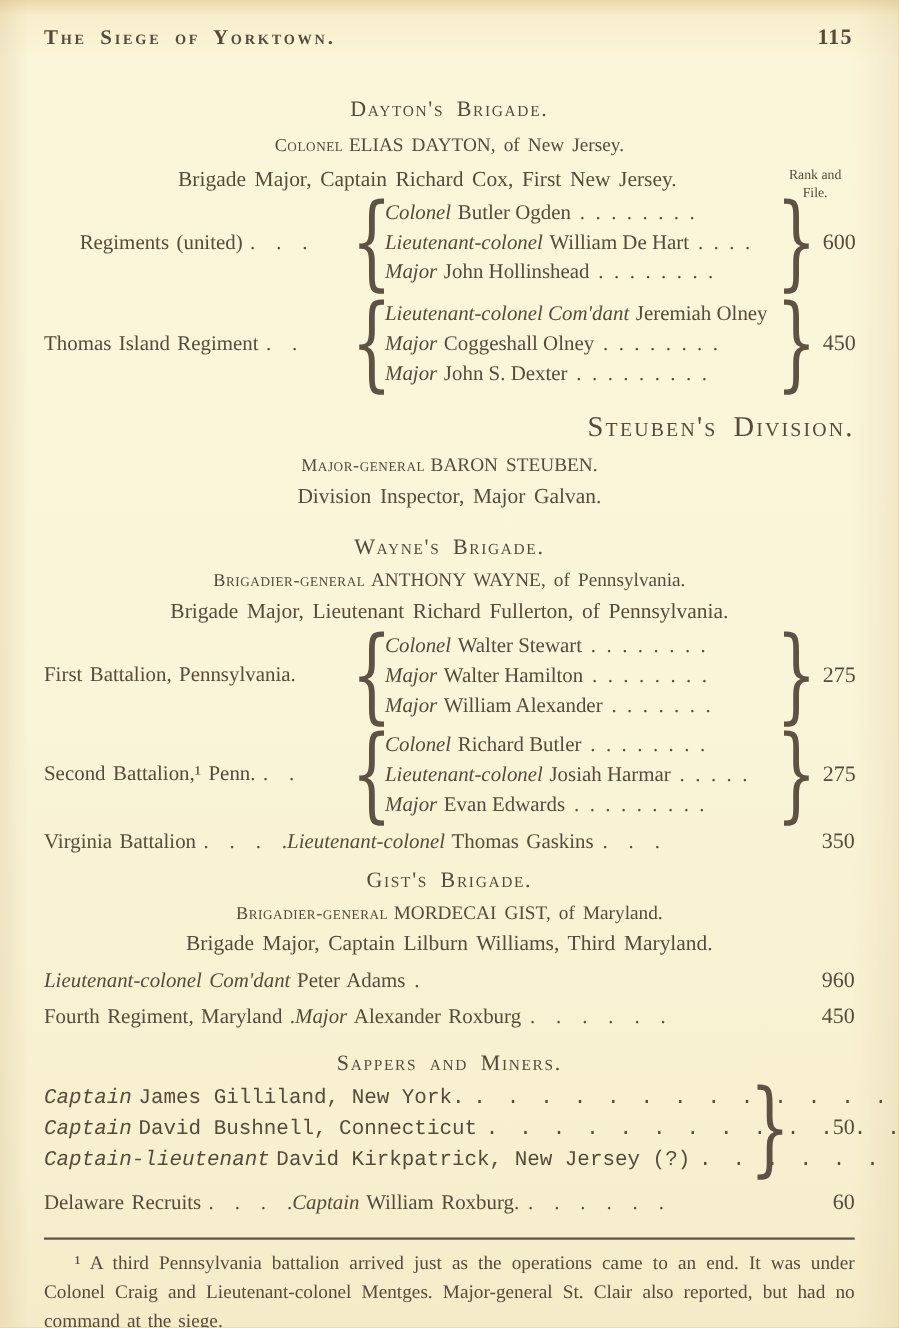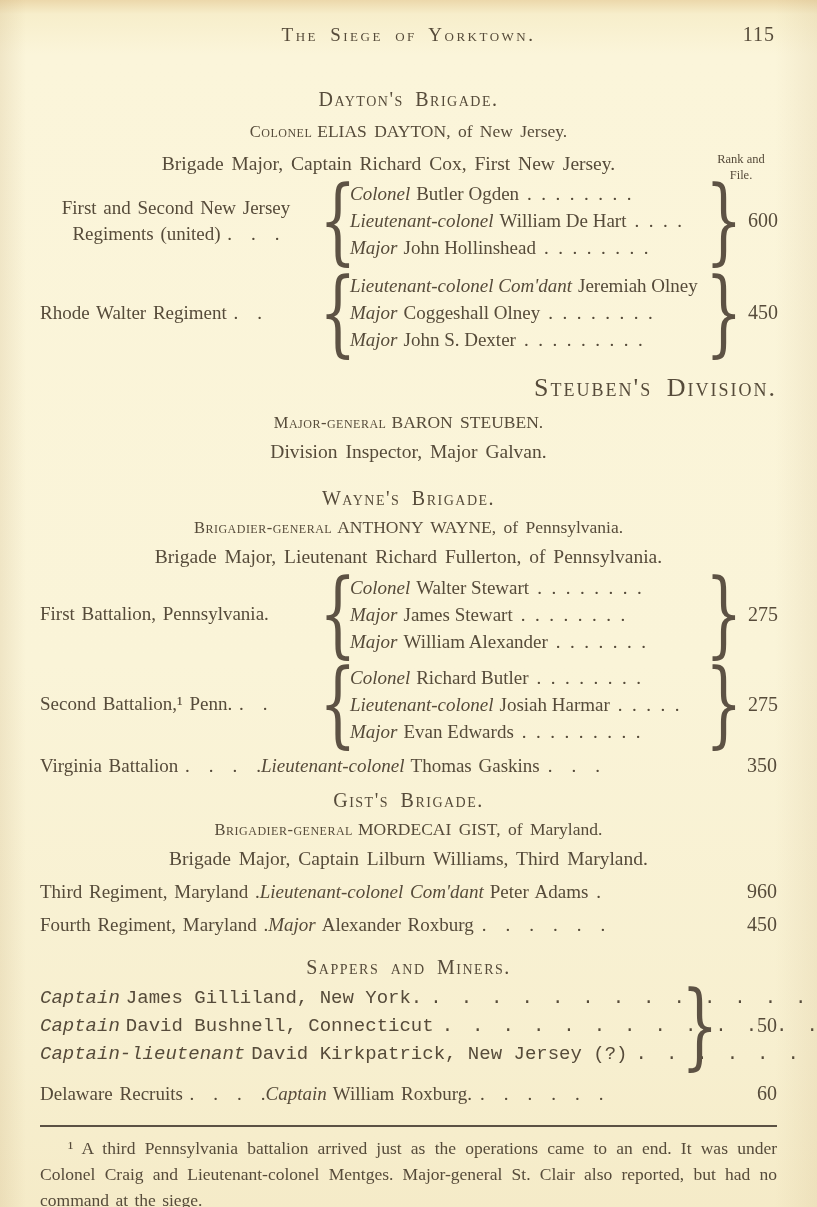--- a/index.html
+++ b/index.html
@@ -9,22 +9,22 @@
     box-sizing:border-box;
     padding:24px 40px 0 40px;
     font-family:"Liberation Serif","DejaVu Serif",serif;
     color:#564b3a;
     background:
       linear-gradient(90deg, rgba(190,160,110,0.18) 0, rgba(190,160,110,0) 26px, rgba(190,160,110,0) 775px, rgba(190,160,110,0.14) 100%),
       linear-gradient(180deg, #ecd8ab 0, #f7eecb 14px, #fbf5da 55px, #faf4d8 55%, #f7efcf 88%, #f5ebc8 100%);
     overflow:hidden;
   }
   
-  .running-header{position:relative;text-align:center;font-variant:small-caps;
-    font-size:19px;letter-spacing:2.5px;word-spacing:5px;}
+  .running-header{position:relative;font-variant:small-caps;
+    font-size:19px;letter-spacing:2.5px;word-spacing:5px;font-weight:bold;}
   .rh-num{position:absolute;right:2px;top:-1px;font-variant:normal;letter-spacing:1px;font-size:20px;}
   
   .h1{text-align:right;font-variant:small-caps;font-size:26px;letter-spacing:2px;word-spacing:6px;line-height:1.3;}
   .h2{text-align:center;font-variant:small-caps;font-size:20px;letter-spacing:1.5px;word-spacing:5px;line-height:1.3;}
   .h3{text-align:center;font-size:17.5px;word-spacing:3px;line-height:1.3;}
   .h3 .sc{font-variant:small-caps;font-size:16.5px;margin-right:5px;letter-spacing:0.5px;}
   .h4{text-align:center;font-size:19.5px;line-height:26px;word-spacing:3px;}
   .rel{position:relative;}
   .shift-left{padding-right:40px;}
   .rankfile{position:absolute;right:-6px;top:0;width:84px;text-align:center;
@@ -76,40 +76,39 @@
   <div class="h4 rel mt8">
     <div class="shift-left">Brigade Major, Captain Richard Cox, First New Jersey.</div>
     <div class="rankfile">
       <div>Rank and</div>
       <div>File.</div>
     </div>
   </div>
 
   <div class="group mt2">
     <div class="glabel center">
-      <div>First and Second New Jersey</div>
       <div>Regiments (united) .  .  .</div>
     </div>
     <div class="bracewrap">
         <span class="brace">{</span>
       </div>
     <div class="officers">
       <div class="oline"><span class="it">Colonel</span><span>Butler Ogden</span><span class="dots">. . . . . . . .</span></div>
       <div class="oline"><span class="it">Lieutenant-colonel</span><span>William De Hart</span><span class="dots">. . . .</span></div>
       <div class="oline"><span class="it">Major</span><span>John Hollinshead</span><span class="dots">. . . . . . . .</span></div>
     </div>
     <div class="bracewrap">
         <span class="brace">}</span>
       </div>
     <div class="gval">600</div>
   </div>
 
   <div class="group mt8">
     <div class="glabel">
-      <div>Rhode Walter Regiment .  .</div>
+      <div>Thomas Island Regiment .  .</div>
     </div>
     <div class="bracewrap">
         <span class="brace">{</span>
       </div>
     <div class="officers">
       <div class="oline"><span class="it">Lieutenant-colonel Com'dant</span><span>Jeremiah Olney</span><span class="dots"></span></div>
       <div class="oline"><span class="it">Major</span><span>Coggeshall Olney</span><span class="dots">. . . . . . . .</span></div>
       <div class="oline"><span class="it">Major</span><span>John S. Dexter</span><span class="dots">. . . . . . . . .</span></div>
     </div>
     <div class="bracewrap">
@@ -132,21 +131,21 @@
 
   <div class="group mt2">
     <div class="glabel">
       <div>First Battalion, Pennsylvania.</div>
     </div>
     <div class="bracewrap">
         <span class="brace">{</span>
       </div>
     <div class="officers">
       <div class="oline"><span class="it">Colonel</span><span>Walter Stewart</span><span class="dots">. . . . . . . .</span></div>
-      <div class="oline"><span class="it">Major</span><span>James Stewart</span><span class="dots">. . . . . . . .</span></div>
+      <div class="oline"><span class="it">Major</span><span>Walter Hamilton</span><span class="dots">. . . . . . . .</span></div>
       <div class="oline"><span class="it">Major</span><span>William Alexander</span><span class="dots">. . . . . . .</span></div>
     </div>
     <div class="bracewrap">
         <span class="brace">}</span>
       </div>
     <div class="gval">275</div>
   </div>
 
   <div class="group mt6">
     <div class="glabel">
@@ -174,21 +173,20 @@
     <div class="rval">350</div>
   </div>
 
   <div class="h2 mt8">Gist's Brigade.</div>
   <div class="h3 mt5">
     <span class="sc">Brigadier-general</span><span>MORDECAI GIST</span><span>, of Maryland.</span>
   </div>
   <div class="h4 mt5">Brigade Major, Captain Lilburn Williams, Third Maryland.</div>
 
   <div class="row mt6">
-    <div class="rlabel">Third Regiment, Maryland .</div>
     <span class="it">Lieutenant-colonel Com'dant</span>
       <span>Peter Adams</span>
       <span class="dots">.</span>
     <div class="rval">960</div>
   </div>
   <div class="row mt6">
     <div class="rlabel">Fourth Regiment, Maryland .</div>
     <span class="it">Major</span>
       <span>Alexander Roxburg</span>
       <span class="dots">.  .  .  .  .  .</span>

